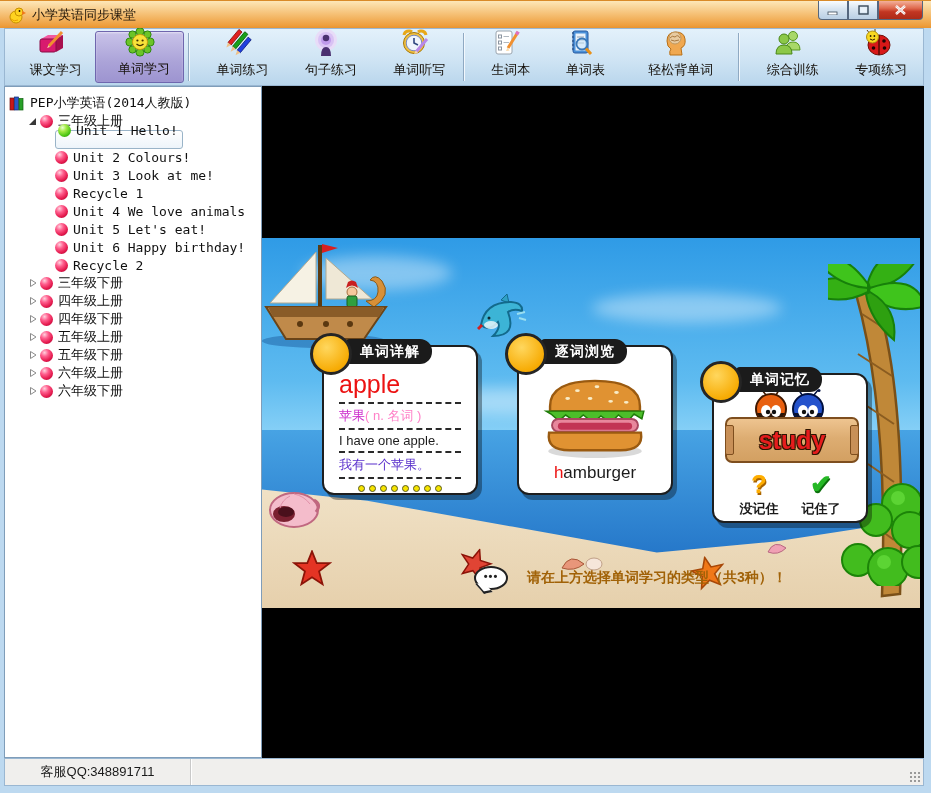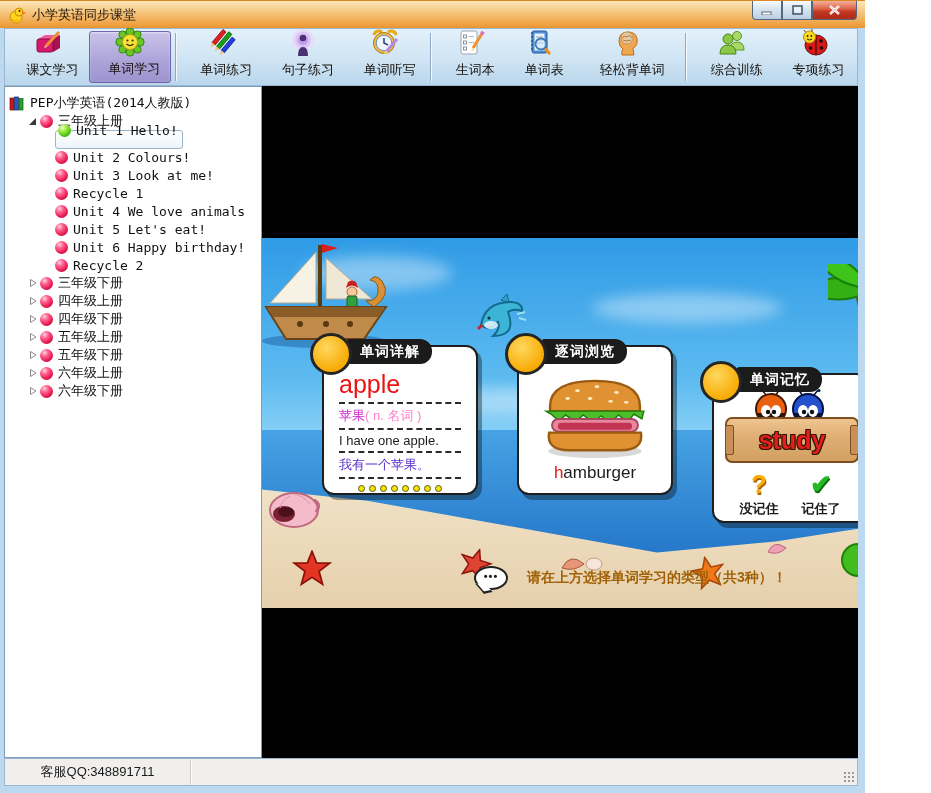--- a/index.html
+++ b/index.html
@@ -1,17 +1,17 @@
 <!DOCTYPE html>
 <html><head>
 <meta charset="utf-8">
 <style>
   * { margin:0; padding:0; box-sizing:border-box; }
   html,body { width:931px; height:793px; font-family:"Liberation Sans", sans-serif; }
-  .win { position:relative; width:865px; height:793px; background:#bdd9f0; overflow:hidden; }
+  .win { position:relative; width:931px; height:793px; background:#bdd9f0; overflow:hidden; }
 
   
   .titlebar { position:relative; height:28px; background:linear-gradient(#fde7b8, #f6c37a 45%, #ee9f3e 90%, #e89430);
     border-top:1px solid #d98a28; display:flex; align-items:center; padding-left:8px; }
   .app-icon { width:18px; height:18px; margin-right:6px; flex:none; }
   .title-text { font-size:13px; color:#20160a; }
   .winbtns { position:absolute; top:0; right:8px; display:flex; }
   .wb { width:30px; height:19px; border:1px solid #54667e; border-top:none; display:flex; align-items:center; justify-content:center;
     background:linear-gradient(#fafcfe, #d7e4f0 45%, #b9cfe4); }
   .wb.first { border-radius:0 0 0 4px; }

